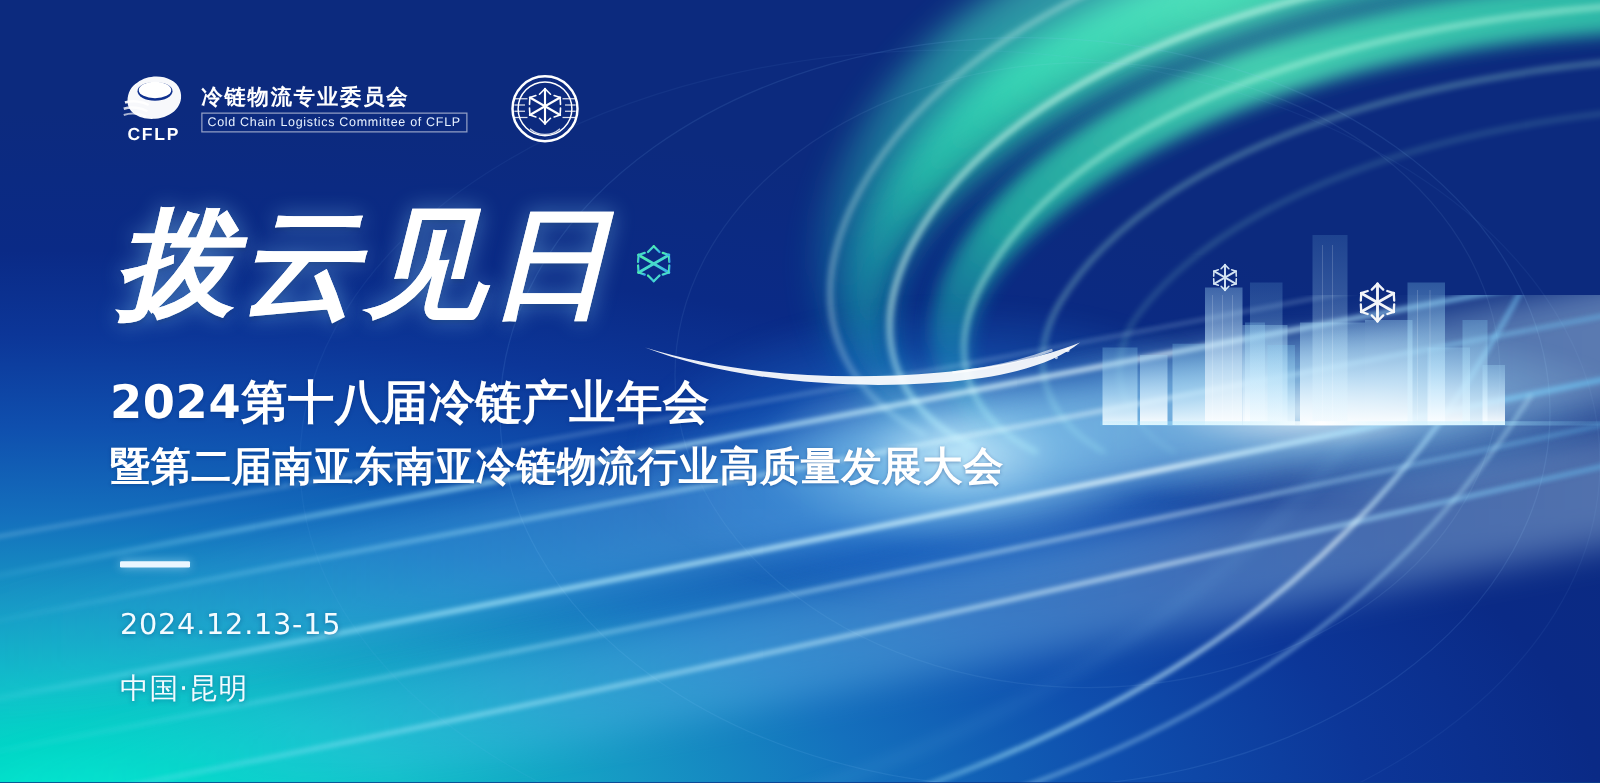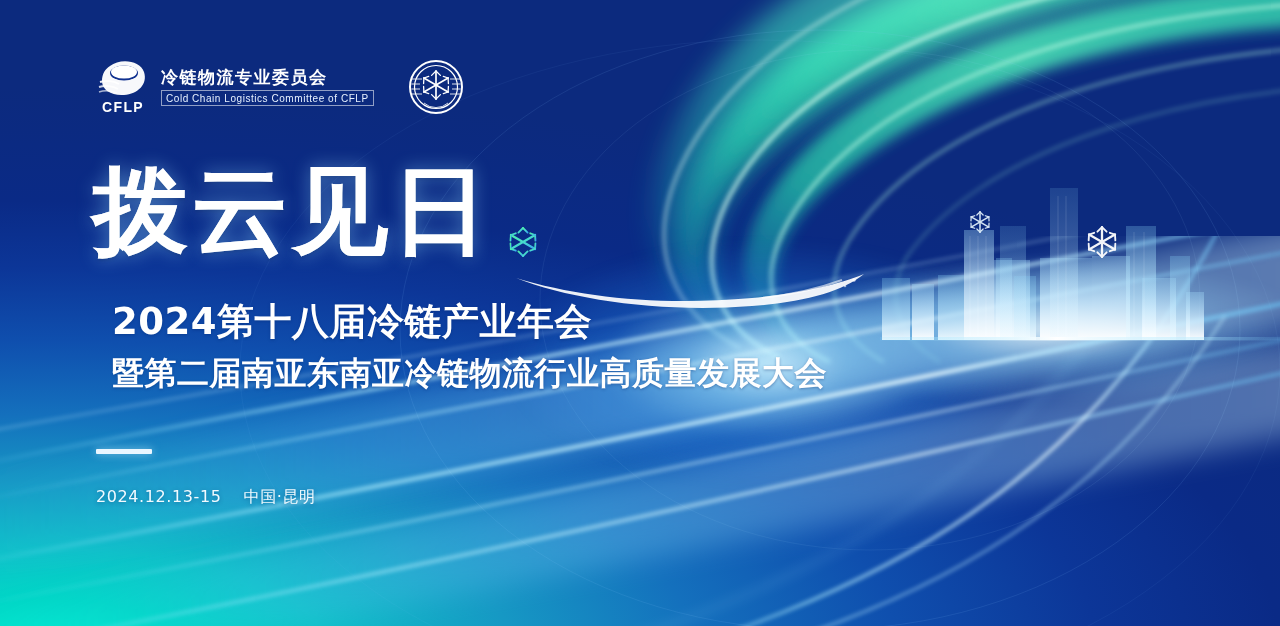--- a/index.html
+++ b/index.html
@@ -59,58 +59,59 @@
   .logo-en {
     font-size:10px; color:#e8f2ff; letter-spacing:.55px; white-space:nowrap;
     border:1px solid rgba(255,255,255,.55); padding:1.5px 4px; display:inline-block;
     width:fit-content;
   }
   .logo-en.noborder { border:none; padding:1px 0 0 1px; letter-spacing:.35px; font-size:7px; }
 
   
   #headline {
     position:absolute; left:92px; top:163px;
-    display:flex; align-items:flex-end; gap:14px;
+    display:flex; align-items:center; gap:14px;font-style:italic;
   }
   .hl-word {
     font-size:96px; font-weight:bold; color:#ffffff;
     letter-spacing:4px; line-height:1;
     font-family:"DejaVu Sans","Liberation Sans", sans-serif;
     text-shadow:0 0 18px rgba(150,225,255,.45), 0 2px 3px rgba(0,30,90,.35);
     background:linear-gradient(180deg,#ffffff 0%,#ffffff 58%,#dff2ff 100%);
     -webkit-background-clip:text; background-clip:text;
   }
   .hl-sep { width:34px; height:34px; flex:0 0 auto; }
 
   
   .brush { position:absolute; left:512px; top:268px; width:360px; height:42px; }
 
   
-  #subtitle { position:absolute; left:112px; top:298px; }
+  #subtitle { position:absolute; left:88px; top:298px; }
   .sub-line {
     color:#ffffff; font-weight:bold; line-height:1.28;
     letter-spacing:.5px; white-space:nowrap;
     font-family:"DejaVu Sans","Liberation Sans", sans-serif;
     text-shadow:0 1px 3px rgba(0,40,110,.4);
   }
   .sub-line.l1 { font-size:37px; }
   .sub-line.l2 { font-size:32px; margin-top:8px; }
 
   
   #divider {
     position:absolute; left:96px; top:449px;
     width:56px; height:5px; background:#eaf6ff; border-radius:1px;
     box-shadow:0 0 8px rgba(200,240,255,.6);
   }
   #meta {
     position:absolute; left:96px; top:487px;
     display:flex; align-items:baseline; gap:22px;
-    color:#f2fbff; font-size:16px; letter-spacing:.6px;
+    color:#f2fbff; font-size:23px; letter-spacing:.6px;
     font-family:"DejaVu Sans","Liberation Sans", sans-serif;
     text-shadow:0 1px 4px rgba(0,50,110,.45);
+    flex-direction:column;
   }
 </style>
 </head>
 <body>
 
 <div id="banner">
 
   <div class="layer">
 
     <svg class="aurora" viewBox="0 0 900 560" preserveAspectRatio="none">

